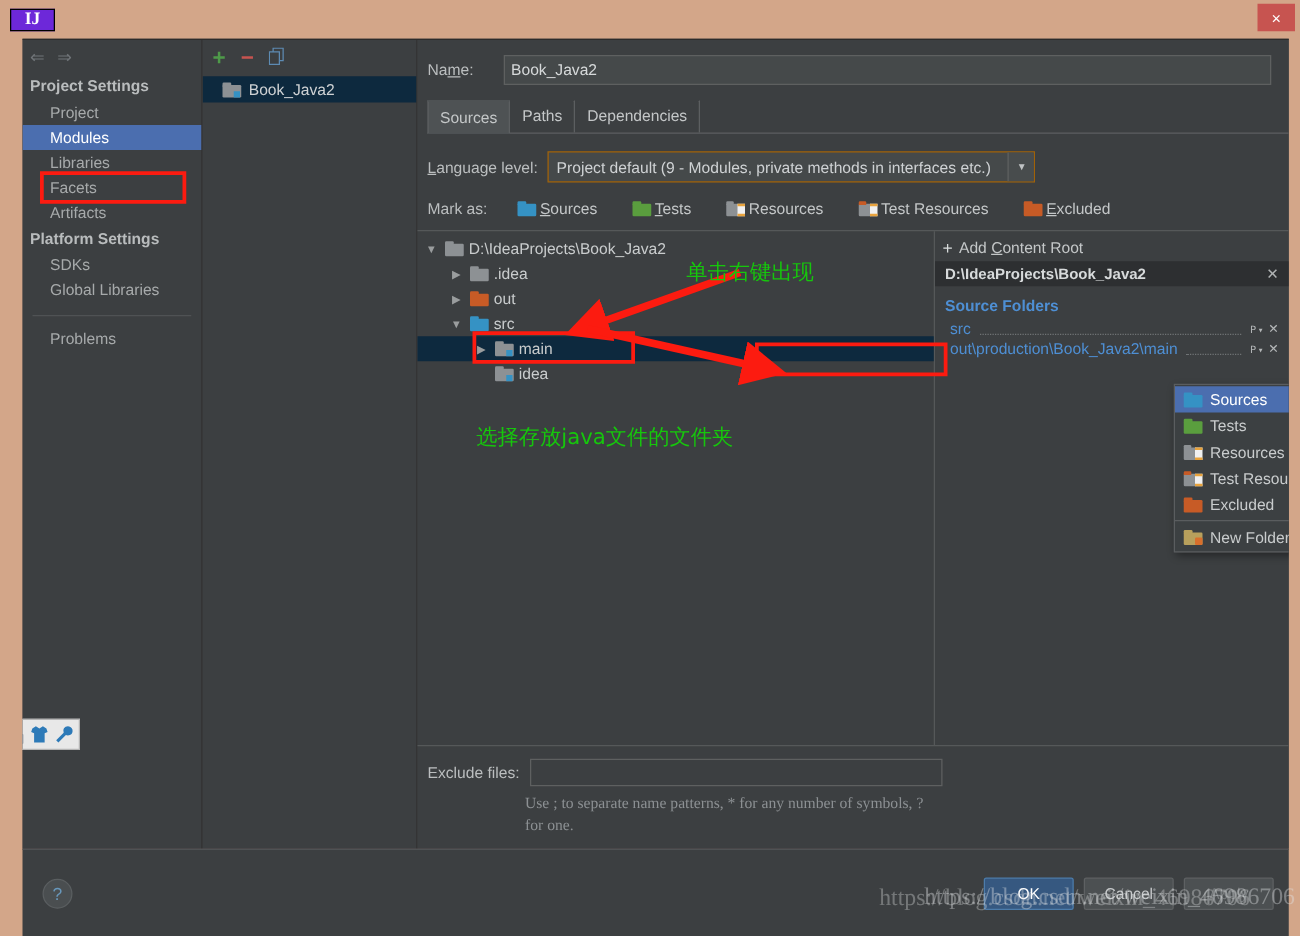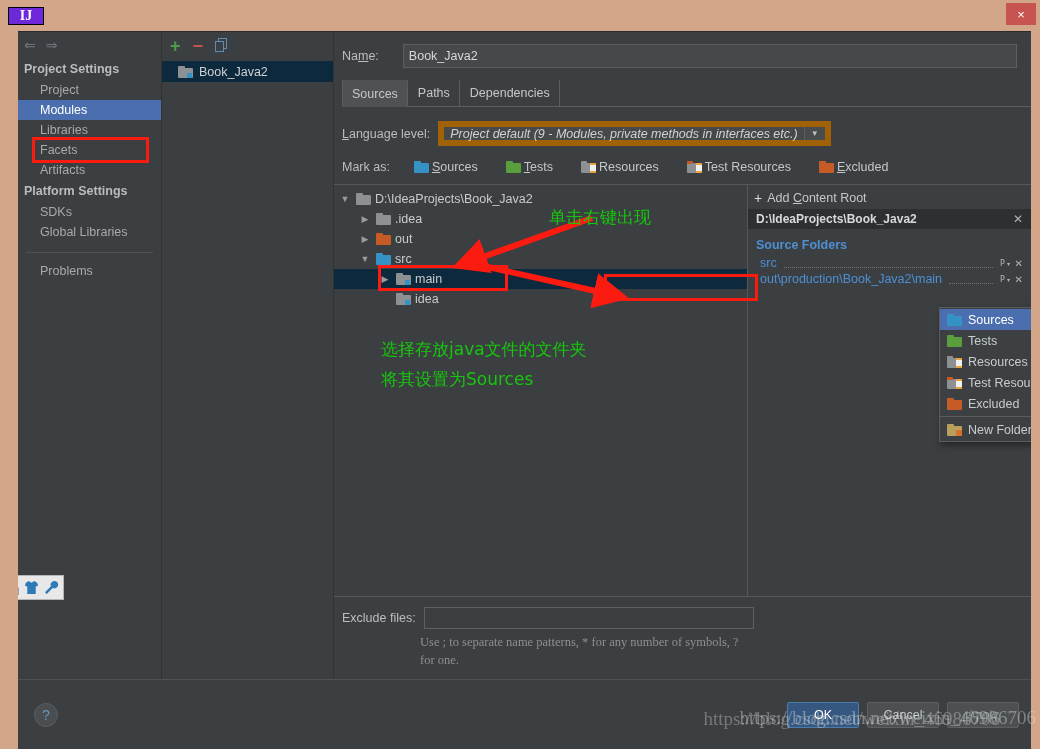--- a/index.html
+++ b/index.html
@@ -193,23 +193,22 @@
   
   #lang-row {
     display: flex; align-items: center;
     gap: 8px;
     padding: 14px 0 0 8px;
   }
   #lang-combo {
     display: flex; align-items: center;
     height: 25px;
     background: #45494a;
-    border: 6px solid #a16207;
+    border: 1px solid #a16207;
     min-width: 390px;
-    font-style: italic;
   }
   #lang-value {
     flex: 1; font-size: 12.5px; color: #cfd2d4;
     padding: 0 6px; white-space: nowrap;
   }
   #lang-arrow {
     width: 21px; height: 100%;
     border-left: 1px solid #5e6060;
     display: flex; align-items: center; justify-content: center;
     color: #c0c3c4; font-size: 8px;
@@ -696,16 +695,15 @@
         <marker id="ah" markerWidth="6" markerHeight="6" refX="1" refY="3" orient="auto">
           <path d="M0,0 L6,3 L0,6 z" fill="#fc1b10"></path>
         </marker>
       </defs>
       <line x1="592" y1="218" x2="480" y2="258" stroke="#fc1b10" stroke-width="6" marker-end="url(#ah)"></line>
       <line x1="470" y1="263" x2="600" y2="292" stroke="#fc1b10" stroke-width="6" marker-end="url(#ah)"></line>
     </svg>
 
     <div class="zh" style="left:549px; top:206px;">单击右键出现</div>
     <div class="zh" style="left:381px; top:338px;">选择存放java文件的文件夹</div>
-    <div class="zh" style="left:381px; top:368px;">将其设置为Sources</div>
   </div>
 
 </div>
 
 </body></html>

